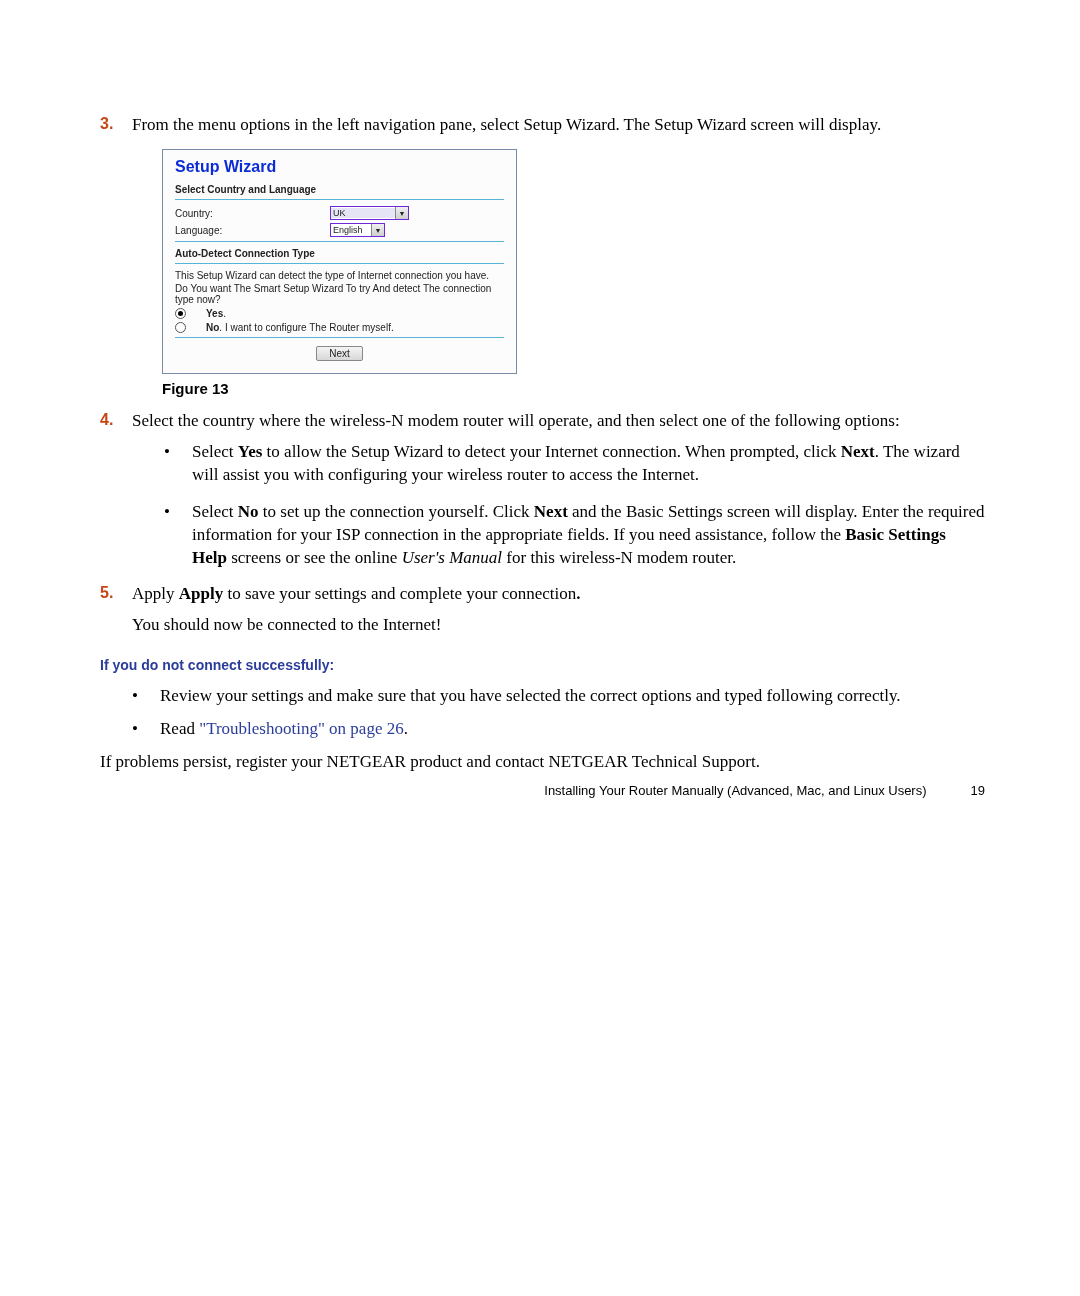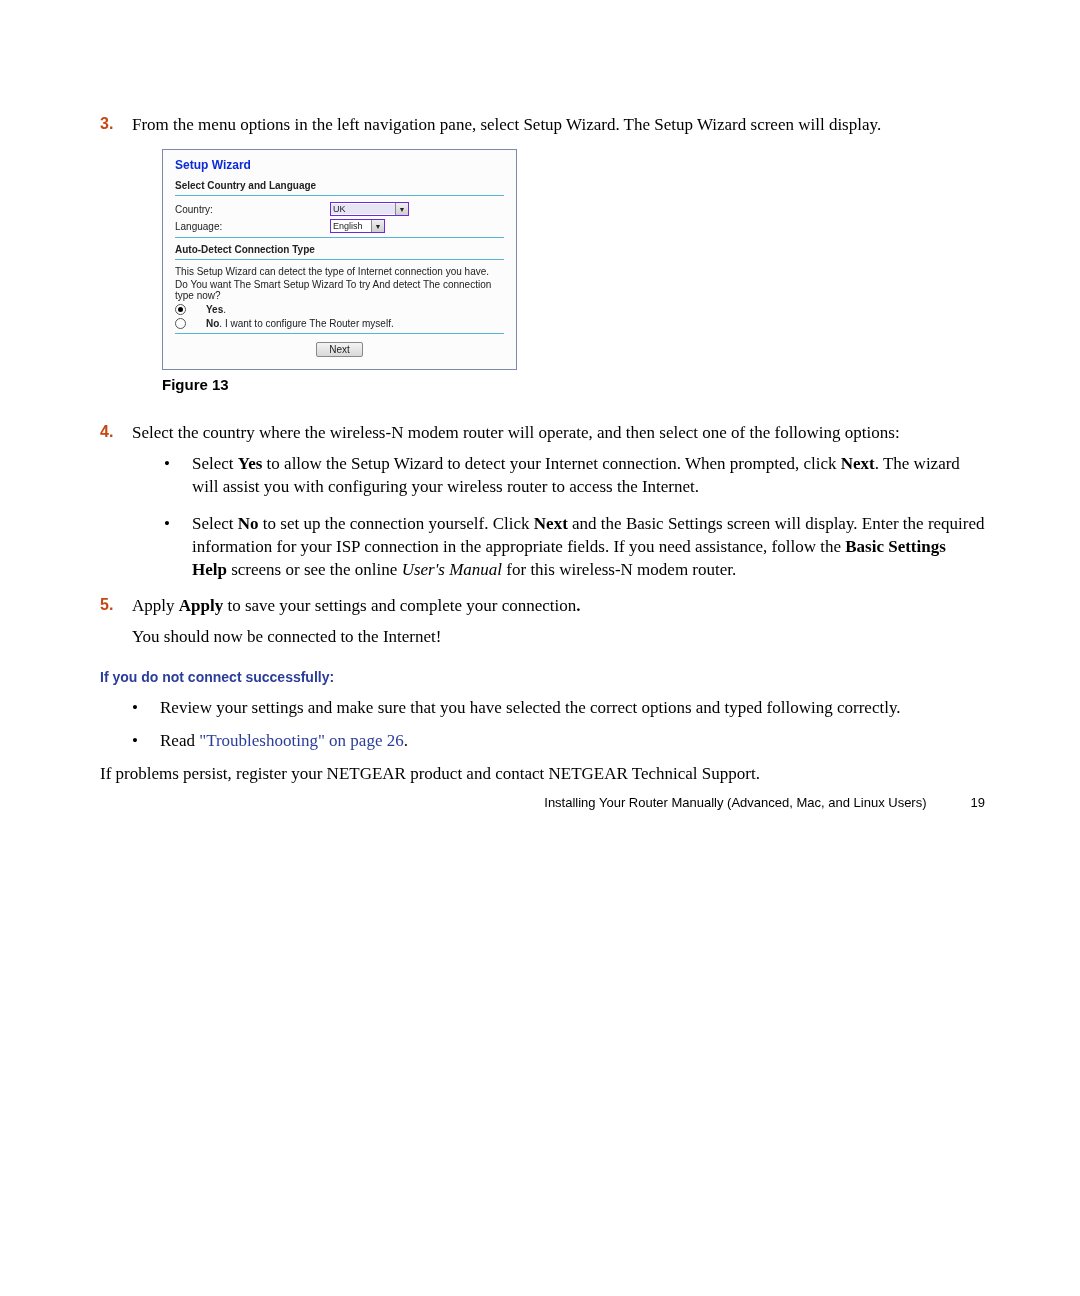--- a/index.html
+++ b/index.html
@@ -69,21 +69,21 @@
   .plain-bullets > li::before {
     content: "•";
     position: absolute;
     left: 2px;
     top: 0;
   }
   .figure-caption {
     font-family: Arial, Helvetica, sans-serif;
     font-weight: bold;
     font-size: 15px;
-    margin: 6px 0 30px 30px;
+    margin: 6px 0 14px 30px;
   }
   .heading-blue {
     font-family: Arial, Helvetica, sans-serif;
     font-weight: bold;
     color: #2b3d9a;
     font-size: 14px;
     margin: 20px 0 12px 0;
   }
   .link {
     color: #2b3d9a;
@@ -106,21 +106,21 @@
     background: #fcfcfd;
     font-family: Arial, Helvetica, sans-serif;
     font-size: 10px;
     color: #222;
     padding: 8px 12px 12px 12px;
     box-sizing: border-box;
   }
   .wizard-title {
     color: #0a2bd6;
     font-weight: bold;
-    font-size: 12px;
+    font-size: 16px;
     margin-bottom: 8px;
   }
   .wizard-section-title {
     font-weight: bold;
     font-size: 10px;
     margin-top: 4px;
   }
   .wizard-sep {
     border: none;
     border-top: 1px solid #58b4d6;

